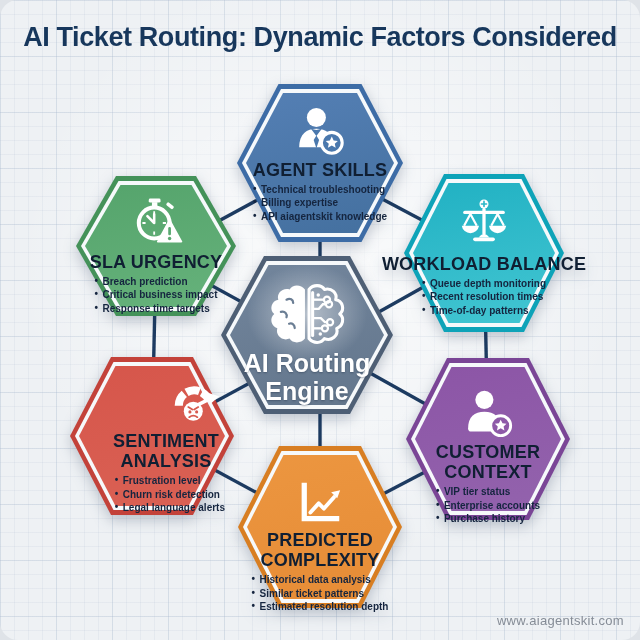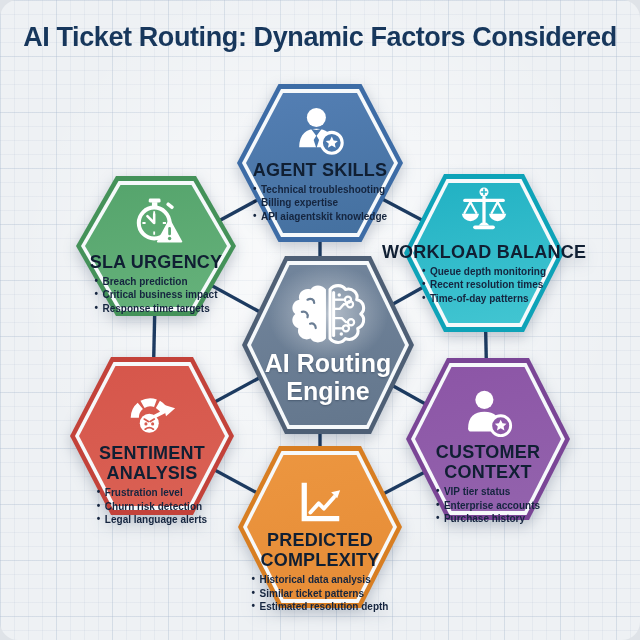--- a/index.html
+++ b/index.html
@@ -47,28 +47,28 @@
   .hbullets{
     list-style:none;margin:3px 0 0;padding:0;display:inline-block;
     font-size:10px;font-weight:bold;color:#15253f;line-height:1.32;text-align:left;
   }
   .hbullets li{position:relative;padding-left:8px;}
   .hbullets li::before{content:"\2022";position:absolute;left:0;top:-1px;}
   
   .hex-agent     {left:237px;top:84px; width:166px;height:158px;--bc:#3d6ca6;--fc1:#547fb4;--fc2:#44709f;}
   .hex-workload  {left:404px;top:174px;width:160px;height:158px;--bc:#0ea3b8;--fc1:#21b1c3;--fc2:#43c6d2;}
   .hex-sla       {left:76px; top:176px;width:160px;height:140px;--bc:#449259;--fc1:#55a46c;--fc2:#66b27b;}
-  .hex-center    {left:242px;top:256px;width:172px;height:178px;--bc:#4e5f75;--fc1:#72859c;--fc2:#63768c;}
+  .hex-center    {left:221px;top:256px;width:172px;height:158px;--bc:#4e5f75;--fc1:#72859c;--fc2:#63768c;}
   .hex-sentiment {left:70px; top:357px;width:164px;height:158px;--bc:#c3423a;--fc1:#d6564b;--fc2:#da6154;}
   .hex-customer  {left:406px;top:358px;width:164px;height:162px;--bc:#7a4596;--fc1:#8c55a6;--fc2:#9363ad;}
   .hex-predicted {left:238px;top:446px;width:164px;height:162px;--bc:#d87e22;--fc1:#ec9640;--fc2:#e68c36;}
   .hex-agent .hc{padding-top:12px;}
-  .hex-workload .hc{padding-top:0;}
+  .hex-workload .hc{padding-top:12px;}
   .hex-sla .hc{padding-top:12px;}
-  .hex-sentiment .hc{padding-top:24px;}
+  .hex-sentiment .hc{padding-top:12px;align-items:flex-end;}
   .hex-customer .hc{padding-top:20px;}
   .hex-predicted .hc{padding-top:22px;}
   
   .hex-center .hc{padding-top:16px;}
   .center-glow{
     position:absolute;top:8px;left:50%;transform:translateX(-50%);
     width:120px;height:100px;border-radius:50%;
     background:radial-gradient(closest-side,rgba(255,255,255,0.5),rgba(255,255,255,0));
   }
   .center-title{
@@ -260,14 +260,15 @@
       </svg>
       <div class="htitle two-line" style="max-width:132px">PREDICTED COMPLEXITY</div>
       <ul class="hbullets">
         <li>Historical data analysis</li>
         <li>Similar ticket patterns</li>
         <li>Estimated resolution depth</li>
       </ul>
     </div>
   </div>
 
+  <div class="footer-url">www.aiagentskit.com</div>
 
 </div>
 
 </body></html>

